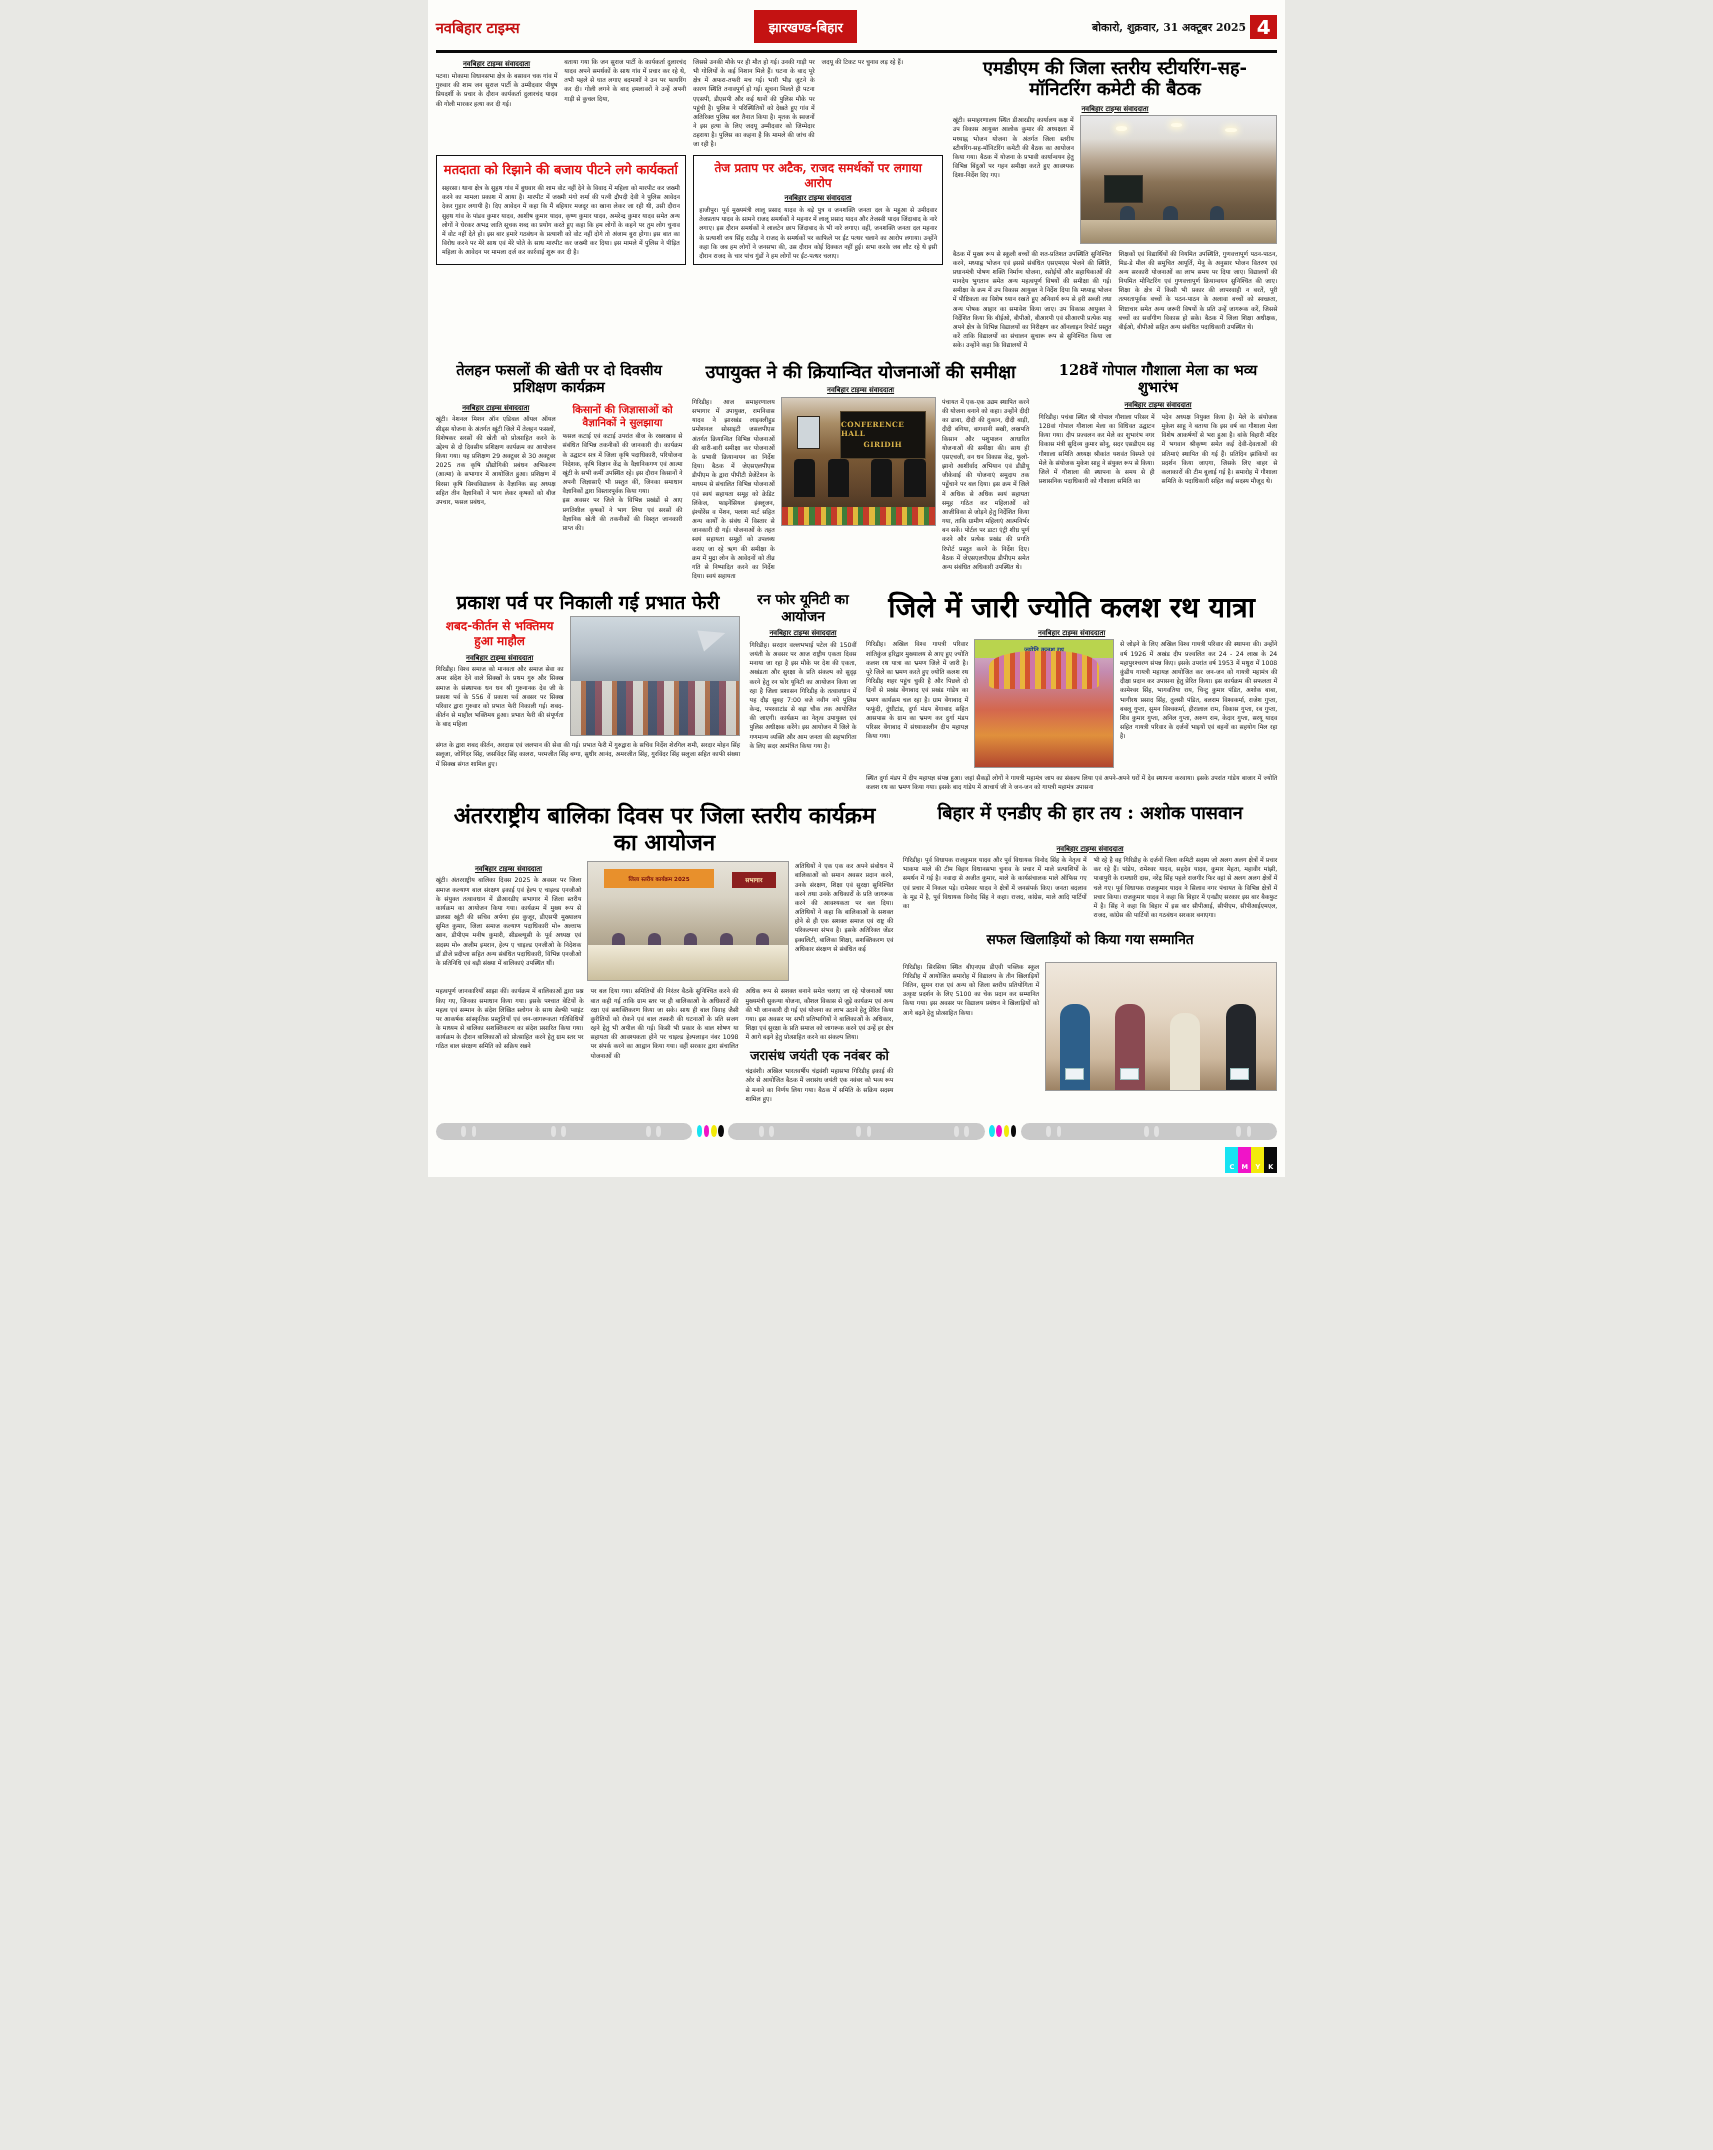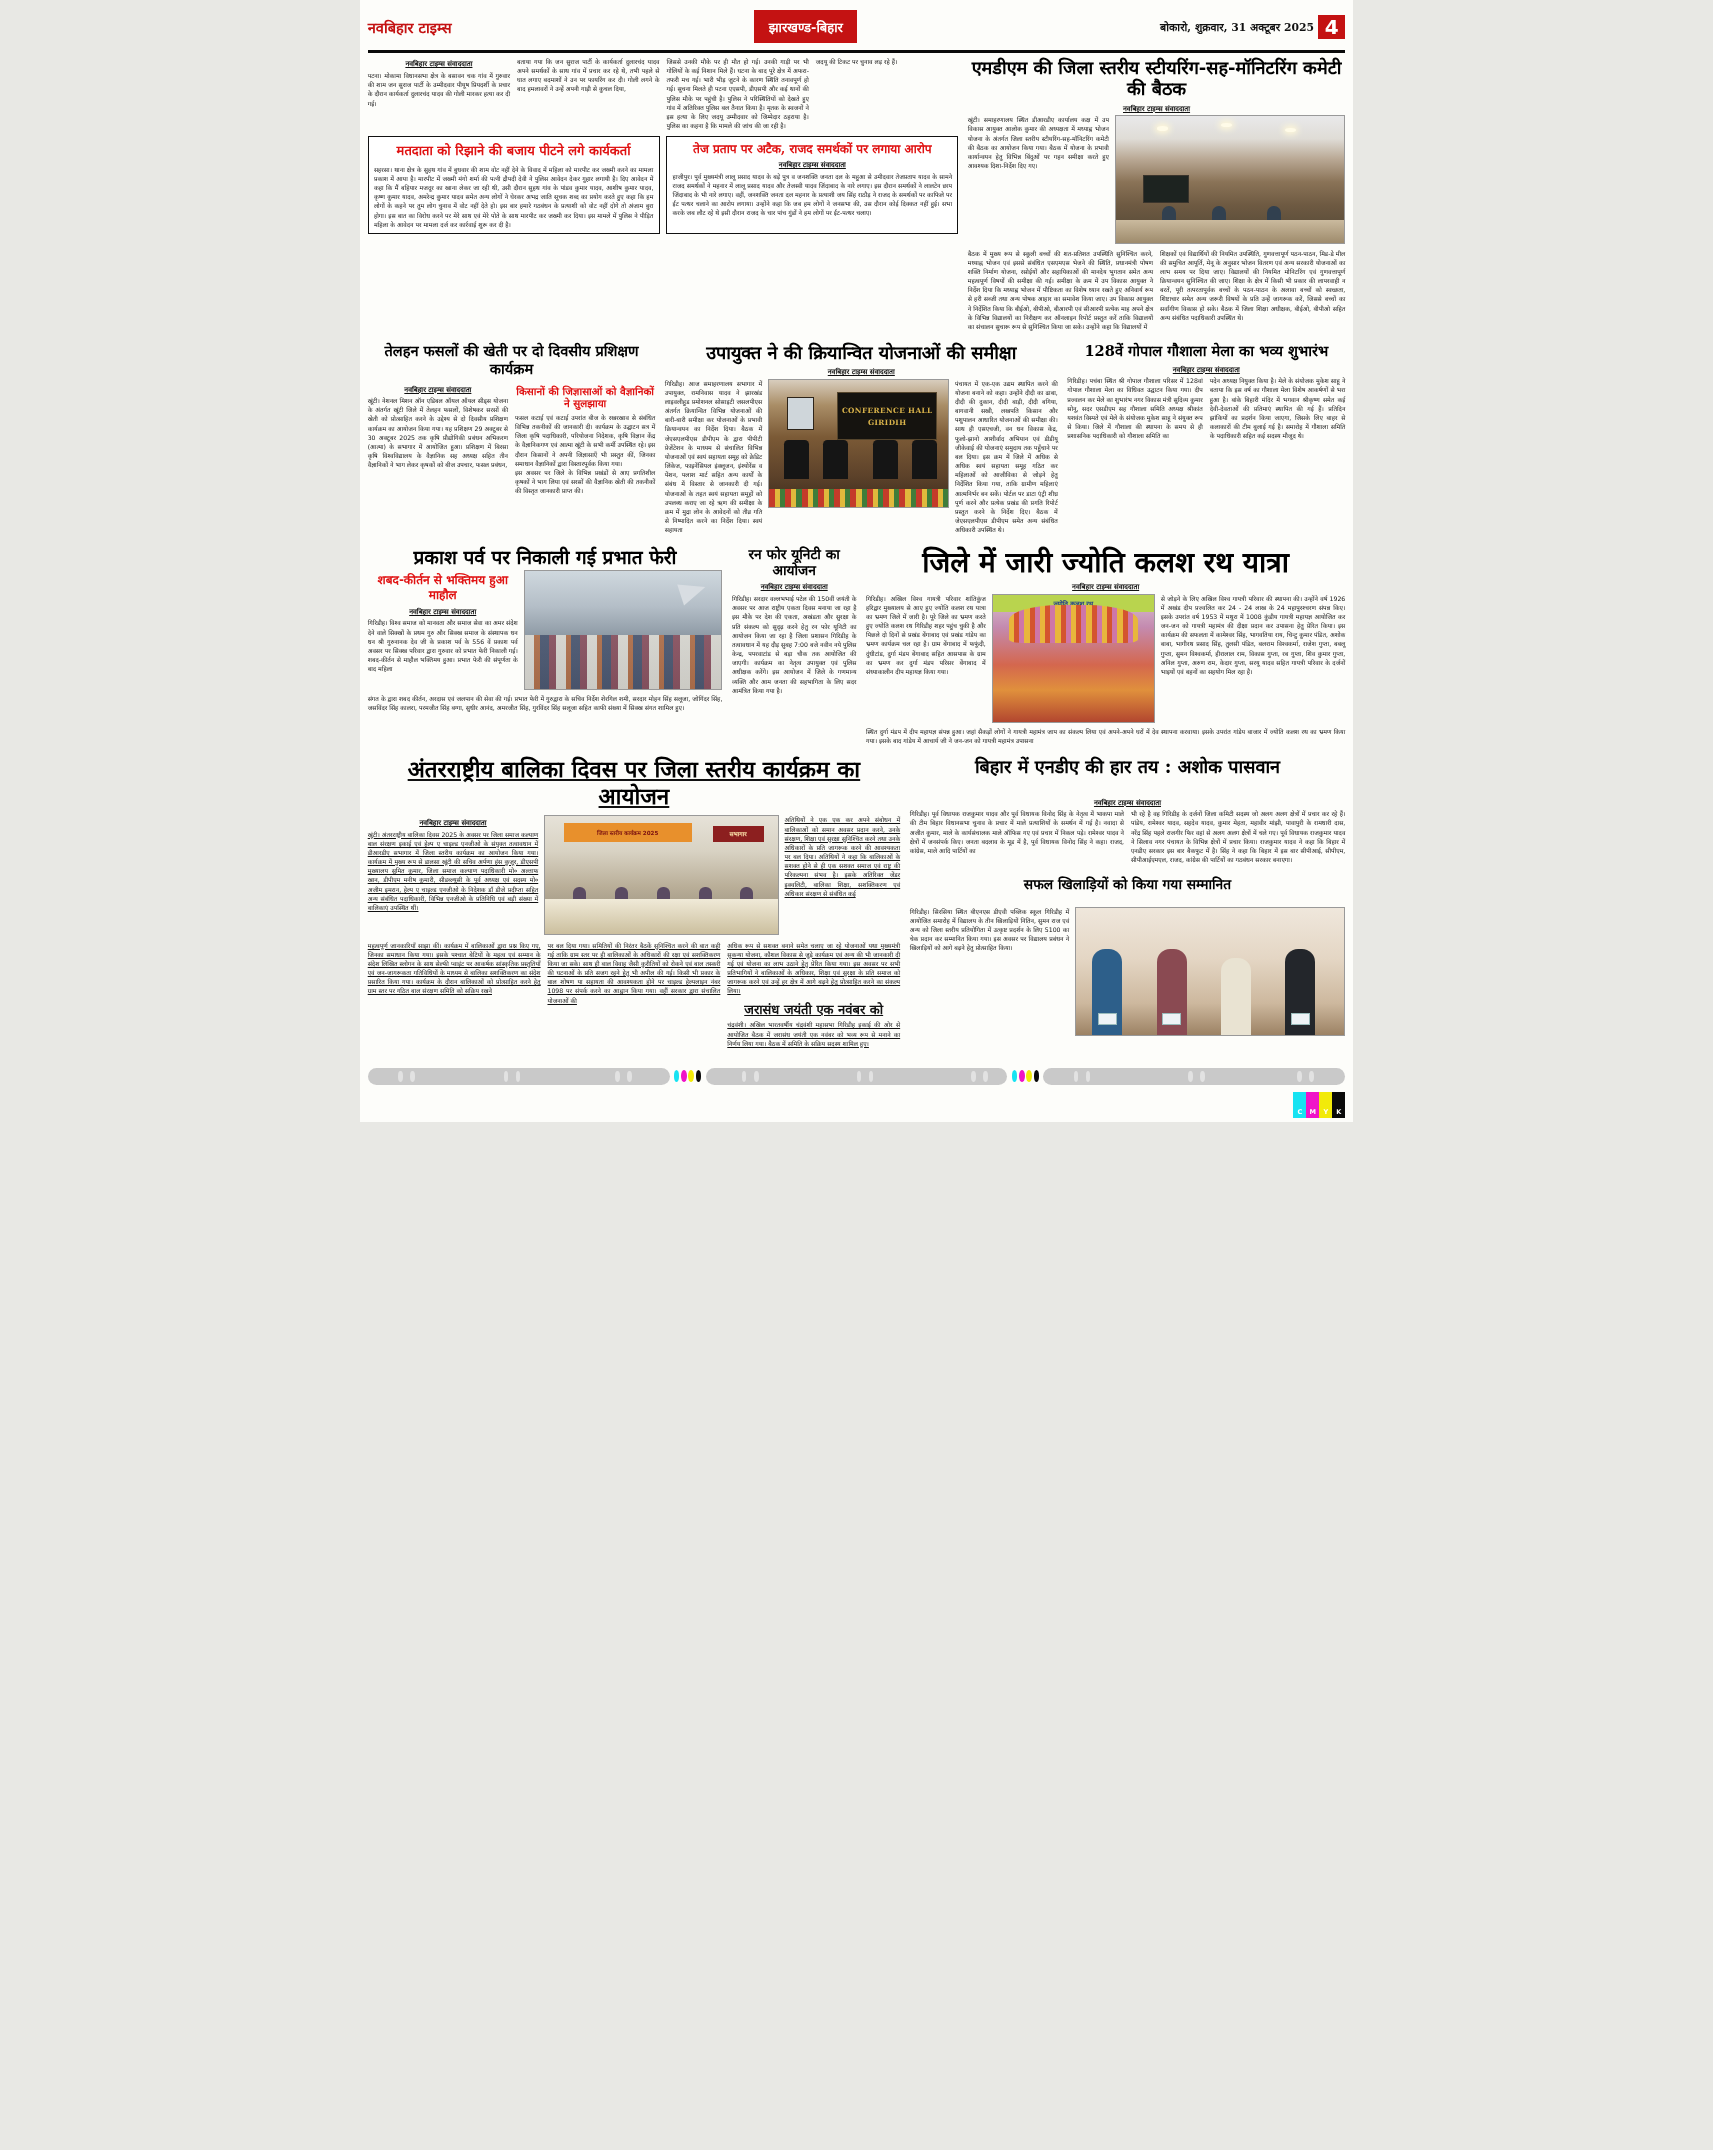--- a/index.html
+++ b/index.html
@@ -1,18 +1,18 @@
 <!DOCTYPE html>
 <html style="font-size:6.9px"><head>
 <meta charset="utf-8">
 <style>
   * { margin:0; padding:0; box-sizing:border-box; }
   html,body { background:#e8e8e4; }
   body { font-family:"DejaVu Sans", sans-serif; color:#111; }
-  .page { width:993px; margin:0 auto; background:#fdfdfa; padding:6px 7.7px 4.3px 7.7px; position:relative; }
+  .page { width:857px; margin:0 auto; background:#fdfdfa; padding:6px 7.7px 4.3px 7.7px; position:relative; }
 
   
   .masthead { display:flex; align-items:center; justify-content:space-between; height:41px; }
   .paper-name { color:#c41212; font-weight:800; font-size:14.6px; font-family:"DejaVu Serif", serif; }
   .edition-box { background:#c41212; color:#fff; font-weight:800; font-size:13px; padding:7.7px 14.6px; font-family:"DejaVu Serif", serif; }
   .mast-right { display:flex; align-items:stretch; gap:4.3px; }
   .date-line { font-weight:700; font-size:10.8px; align-self:center; font-family:"DejaVu Serif", serif; }
   .page-num { background:#c41212; color:#fff; font-size:20px; font-weight:700; width:27px; display:flex; align-items:center; justify-content:center; }
   .mast-rule { border:none; border-top:3.9px solid #0a0a0a; margin:2.6px 0 4.3px 0; }
 
@@ -79,21 +79,21 @@
   .runu .headline { font-size:13.8px; margin-bottom:4.3px; }
   .jyoti { width:50%; }
   .jyoti .headline { font-size:28px; margin-bottom:3.4px; }
   .jyoti-mid { display:flex; gap:6px; }
   .photo-rath { width:34%; height:129px; flex:none; background:linear-gradient(180deg,#d9c3d0 0%,#c48bb0 25%,#d4674e 55%,#e0903c 75%,#b2462f 100%); }
   .photo-rath .garland { position:absolute; left:10%; top:8%; width:80%; height:30%; background:repeating-linear-gradient(90deg,#e8b63c 0 5.2px,#d4542e 5.2px 10.3px,#ce76a8 10.3px 15.5px); border-radius:40% 40% 10% 10%; }
   .photo-rath .banner { position:absolute; top:0; width:100%; height:14%; background:#b9d44e; display:flex; align-items:center; justify-content:center; color:#203a8c; font-weight:800; font-size:6.5px; }
 
   
   .row4 { display:flex; gap:9.5px; }
-  .balika { width:55%;text-decoration:underline; }
+  .balika { width:55%; }
   .balika .headline { font-size:22.4px; margin:0 17px 6px 17px; }
   .balika-mid { display:flex; gap:6px; }
   .photo-balika { width:44%; height:120px; flex:none; background:linear-gradient(180deg,#e6e2d8 0%,#d8d2c3 30%,#b9ae98 60%,#8c8472 100%); }
   .photo-balika .banner { position:absolute; top:6%; left:8%; width:55%; height:16%; background:#e8902c; display:flex; align-items:center; justify-content:center; color:#7a1010; font-weight:800; font-size:5.6px; }
   .photo-balika .sign2 { position:absolute; top:8%; right:6%; width:22%; height:14%; background:#8c1f1f; display:flex; align-items:center; justify-content:center; color:#ffe9b0; font-weight:800; font-size:6px; }
   .photo-balika .table2 { position:absolute; bottom:0; width:100%; height:30%; background:linear-gradient(180deg,#f0ead8,#cbbf9e); }
   .photo-balika .person { position:absolute; bottom:26%; width:13px; height:17px; border-radius:6px 6px 1.3px 1.3px; background:#5a4a62; }
   .balika .sub-head { font-family:"DejaVu Serif", serif; font-weight:800; font-size:13px; text-align:center; margin:4.3px 0 2.6px; }
   .nda-wrap { width:45%; }
   .nda .headline { font-size:18px; margin-bottom:20px; }

